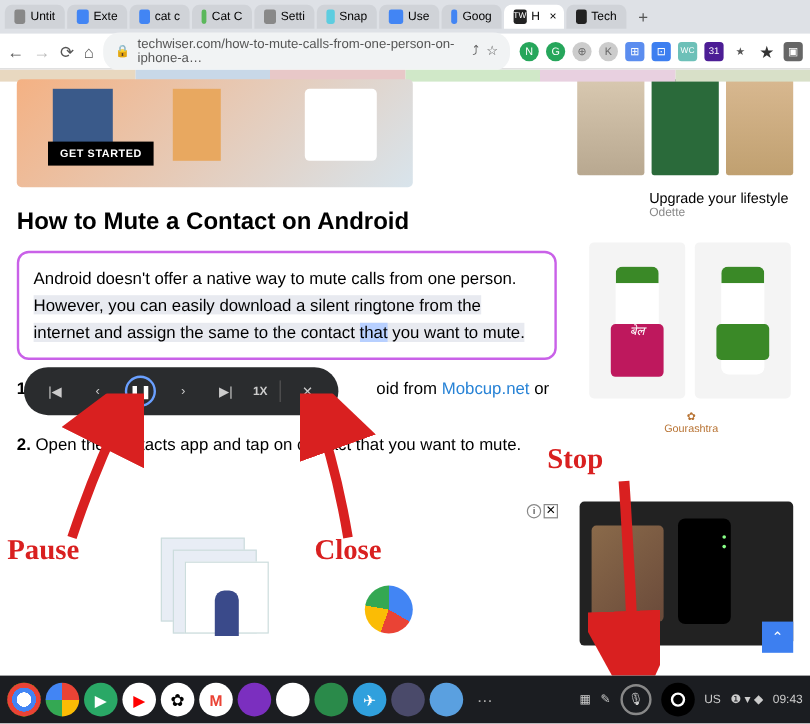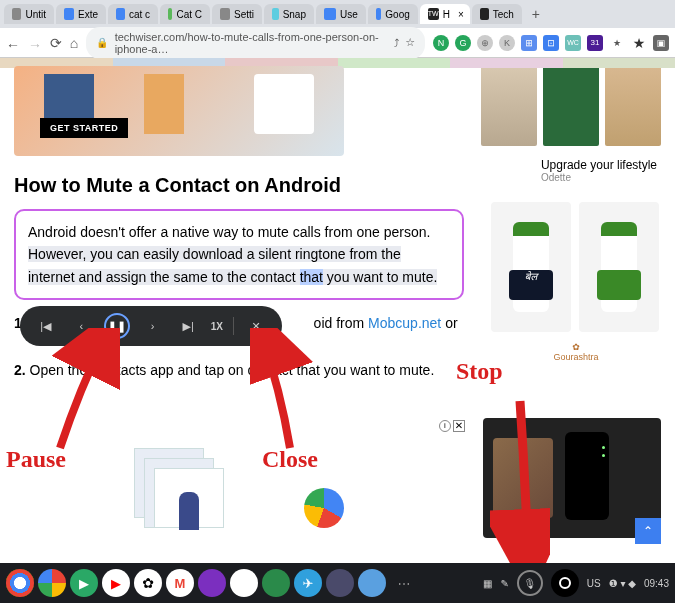--- a/index.html
+++ b/index.html
@@ -195,21 +195,21 @@
     <p class="step" style="margin-top:24px">
       <b>2. </b>
       <span>Open the Contacts app and tap on        contact that you want to mute.</span>
     </p>
   </div>
 
   <div class="right-col">
     <div class="pair">
       <div class="item">
           <div class="bottle"></div>
-          <div style="position:absolute;left:18px;top:68px;width:44px;height:30px;background:#0f172a;border-radius:4px;font-size:10px;color:#fff;text-align:center;line-height:14px;font-style:italic">बेल</div>
+          <div style="position:absolute;left:18px;top:68px;width:44px;height:44px;background:#be185d;border-radius:4px;font-size:10px;color:#fff;text-align:center;line-height:14px;font-style:italic">बेल</div>
         </div>
       <div class="item">
           <div class="bottle"></div>
           <div style="position:absolute;left:18px;top:68px;width:44px;height:30px;background:#3a8927;border-radius:4px"></div>
         </div>
     </div>
     <div class="logo-g">✿<br>Gourashtra</div>
   </div>
 
   <div class="bottom-row">
@@ -241,21 +241,21 @@
     <span class="btn pause">❚❚</span>
     <span class="btn">›</span>
     <span class="btn">▶|</span>
     <span class="rate">1X</span>
     <span class="divider"></span>
     <span class="btn">✕</span>
   </div>
 
   <div class="anno" style="left:6px;top:388px">Pause</div>
   <div class="anno" style="left:262px;top:388px">Close</div>
-  <div class="anno" style="left:456px;top:300px">Stop</div>
+  <div class="anno" style="left:456px;top:312px">Stop</div>
 
   <svg class="arrow" style="left:40px;top:270px" width="80" height="130">
     <defs>
         <marker id="ah1" markerWidth="10" markerHeight="10" refX="5" refY="5" orient="auto">
           <polygon points="0,0 10,5 0,10" fill="#d92020"></polygon>
         </marker>
       </defs>
     <path d="M 20 120 Q 40 60 65 10" stroke="#d92020" stroke-width="8" fill="none" marker-end="url(#ah1)"></path>
   </svg>
   <svg class="arrow" style="left:250px;top:270px" width="80" height="130">

